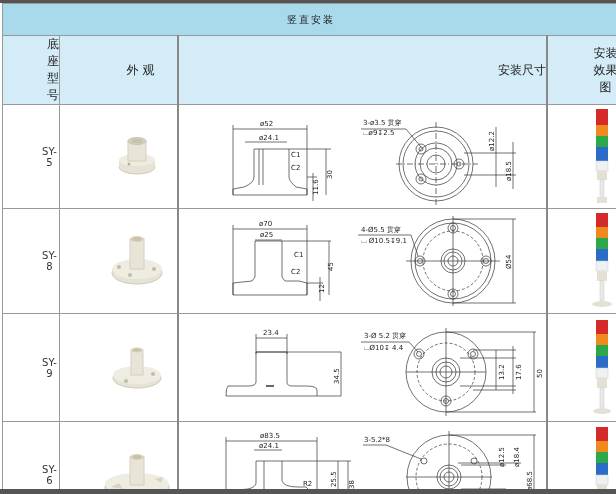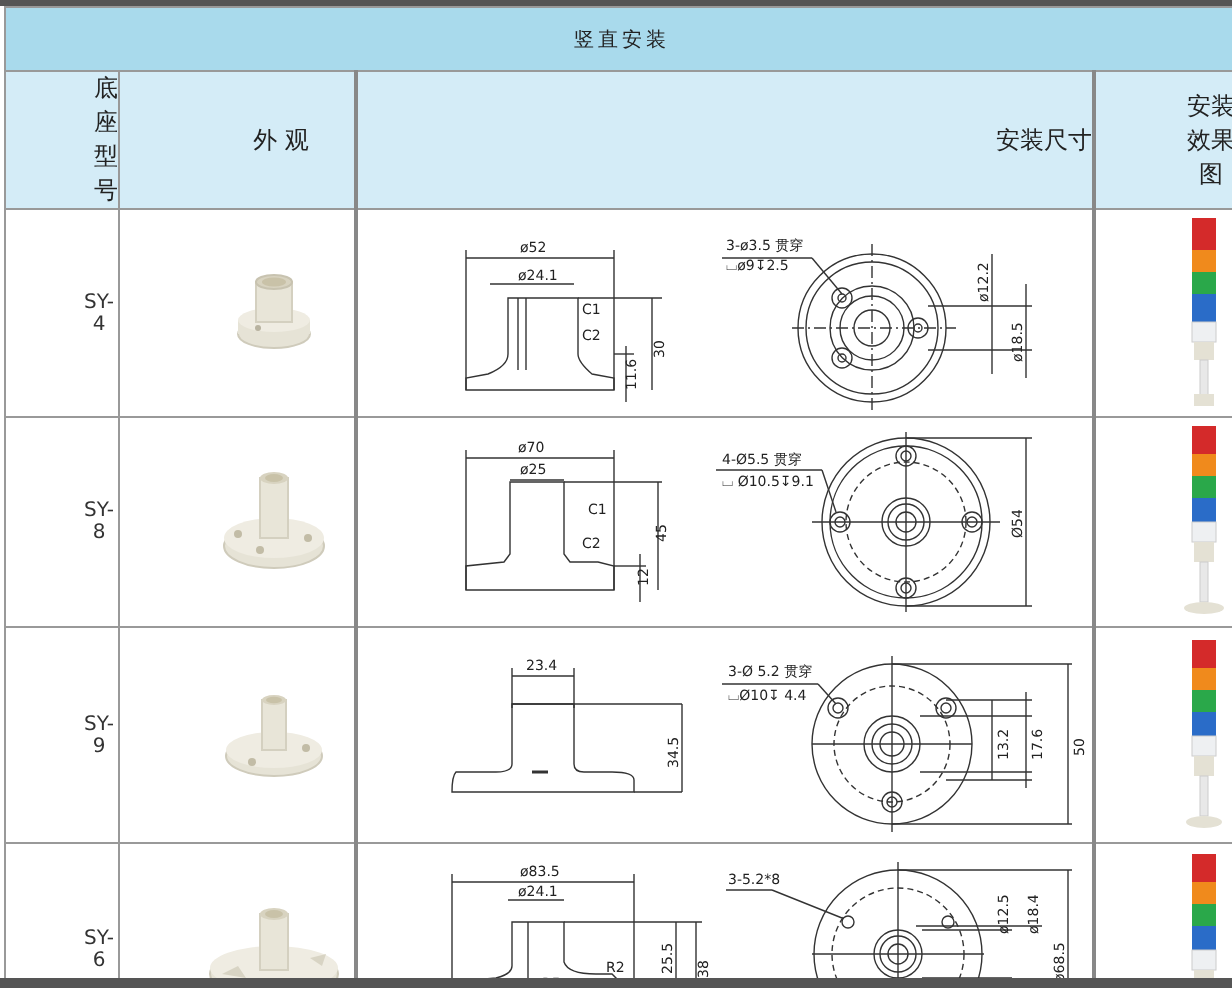--- a/index.html
+++ b/index.html
@@ -35,21 +35,21 @@
     <td colspan="4" class="title-cell">竖直安装</td>
   </tr>
   <tr>
     <td class="hdr">底座型号</td>
     <td class="hdr">外 观</td>
     <td class="hdr thick-l thick-r">安装尺寸</td>
     <td class="hdr">安装效果图</td>
   </tr>
 
   <tr class="row r1">
-    <td class="model">SY-4</td>
+    <td class="model">SY-5</td>
     <td>
       <svg width="60" height="60" viewBox="0 0 60 60">
         <ellipse cx="30" cy="40" rx="18" ry="7" fill="#e6e3d6" stroke="#cfcbbb"></ellipse>
         <rect x="12" y="33" width="36" height="7" fill="#e6e3d6"></rect>
         <ellipse cx="30" cy="33" rx="18" ry="6" fill="#efece2"></ellipse>
         <rect x="21" y="14" width="18" height="20" fill="#e8e5d8" stroke="#d4d0c0"></rect>
         <ellipse cx="30" cy="14" rx="9" ry="3.5" fill="#d8d3c0" stroke="#c8c3b0"></ellipse>
         <ellipse cx="30" cy="14" rx="6" ry="2.3" fill="#c9c2a8"></ellipse>
         <circle cx="22" cy="37" r="1.5" fill="#b8b3a0"></circle>
       </svg>

